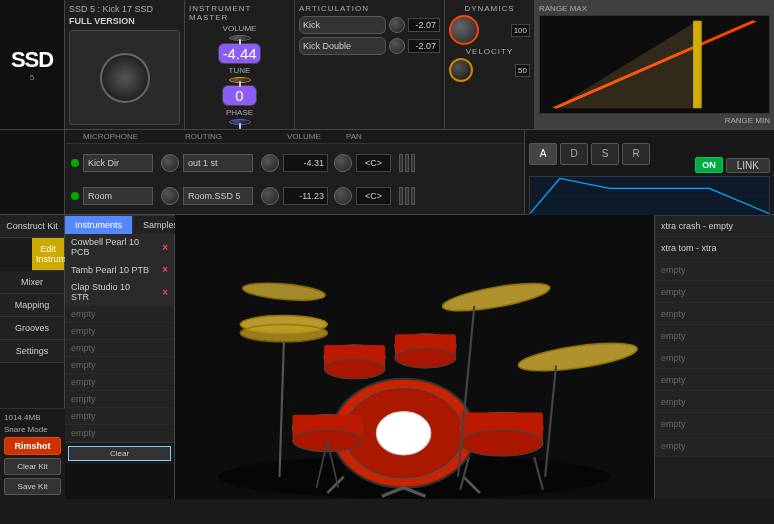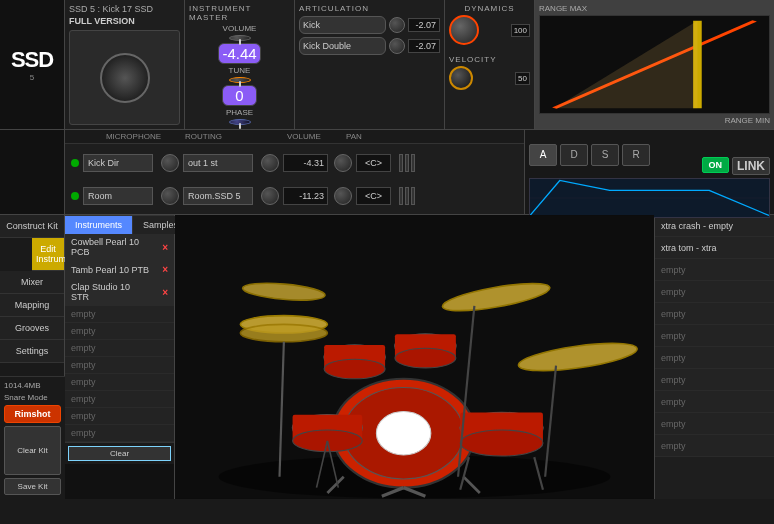--- a/index.html
+++ b/index.html
@@ -364,26 +364,25 @@
       font-weight: bold;
       border: 1px solid #00cc55;
       padding: 2px 6px;
       cursor: pointer;
       border-radius: 2px;
       align-self: flex-start;
     }
     .link-btn {
       background: #333;
       color: #ccc;
-      font-size: 12px;
+      font-size: 10px;
       border: 1px solid #555;
-      padding: 1px 4px;
+      padding: 1px 10px;
       cursor: pointer;
       border-radius: 2px;
-      font-weight: bold;
     }
 
     
     .bottom-section {
       display: flex;
       height: 284px;
       background: #111;
     }
 
     
@@ -496,21 +495,21 @@
       padding: 3px 2px;
       border: 1px solid #ee4400;
       border-radius: 3px;
       cursor: pointer;
       text-align: center;
     }
     .clear-kit-btn {
       background: #333;
       color: #ccc;
       font-size: 8px;
-      padding: 19px 2px;
+      padding: 3px 2px;
       border: 1px solid #555;
       border-radius: 2px;
       cursor: pointer;
       text-align: center;
     }
     .save-kit-btn {
       background: #333;
       color: #ccc;
       font-size: 8px;
       padding: 3px 2px;
@@ -600,21 +599,21 @@
       display: flex;
       padding: 2px 6px;
       gap: 4px;
       align-items: center;
       font-size: 8px;
       color: #888;
       text-transform: uppercase;
       background: #1a1a1a;
       border-bottom: 1px solid #333;
     }
-    .col-h-mic { width: 78px; text-align: right; }
+    .col-h-mic { width: 78px; }
     .col-h-routing { width: 80px; margin-left: 20px; }
     .col-h-vol { width: 55px; margin-left: 18px; }
     .col-h-pan { width: 35px; }
   </style>
 </head>
 <body>
 
 <div class="full-layout">
 
   <div class="top-bar">
@@ -659,21 +658,21 @@
         <div class="vol-display">-2.07</div>
       </div>
     </div>
 
     <div class="dynamics-area">
       <div class="section-label" style="text-align:center;">DYNAMICS</div>
       <div class="dyn-row">
         <div class="dyn-knob-big"></div>
         <div class="dyn-value">100</div>
       </div>
-      <div class="section-label" style="margin-top:8px;">VELOCITY</div>
+      <div class="section-label" style="text-align:center;margin-top:0;">VELOCITY</div>
       <div class="dyn-row">
         <div class="vel-knob"></div>
         <div class="dyn-value">50</div>
       </div>
     </div>
 
     <div class="range-area">
       <div style="display:flex;justify-content:space-between;">
         <span class="range-label">RANGE MAX</span>
       </div>

